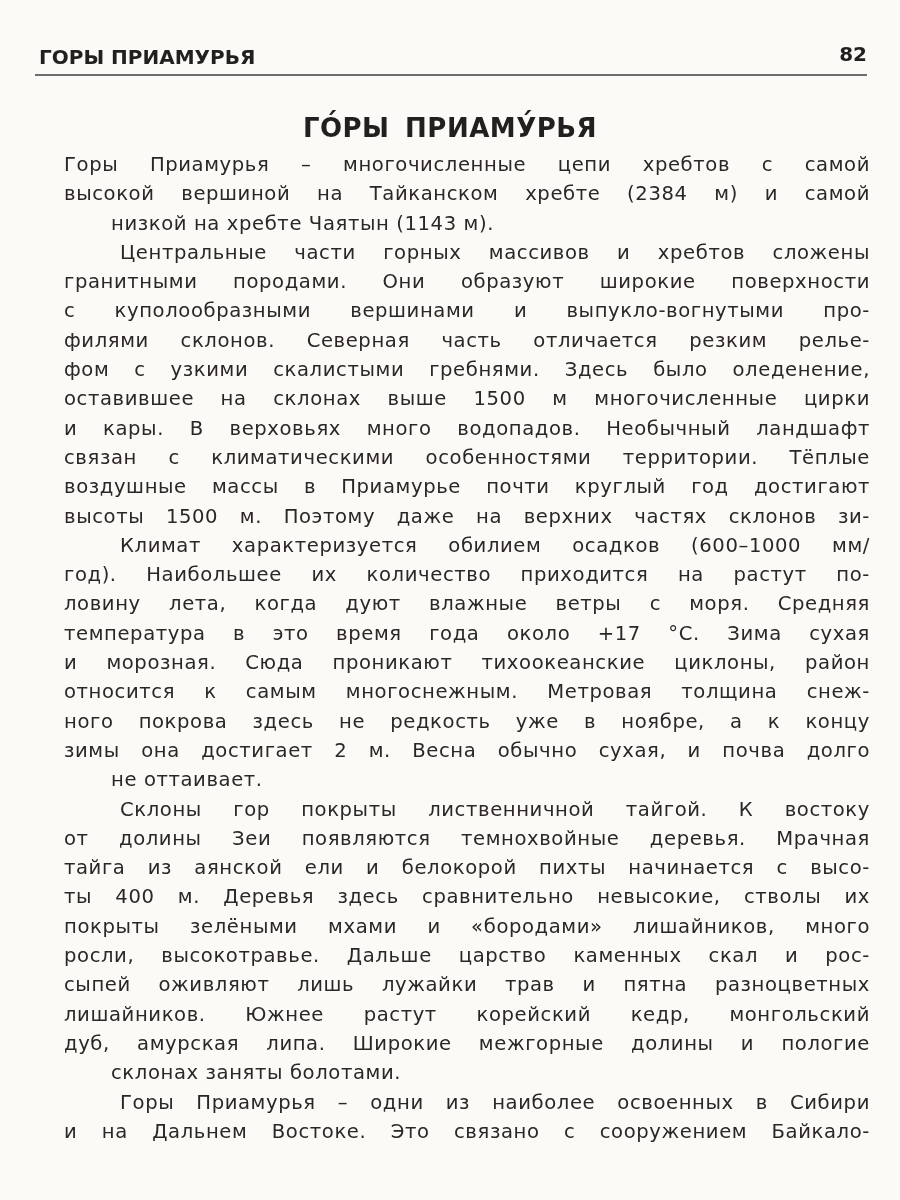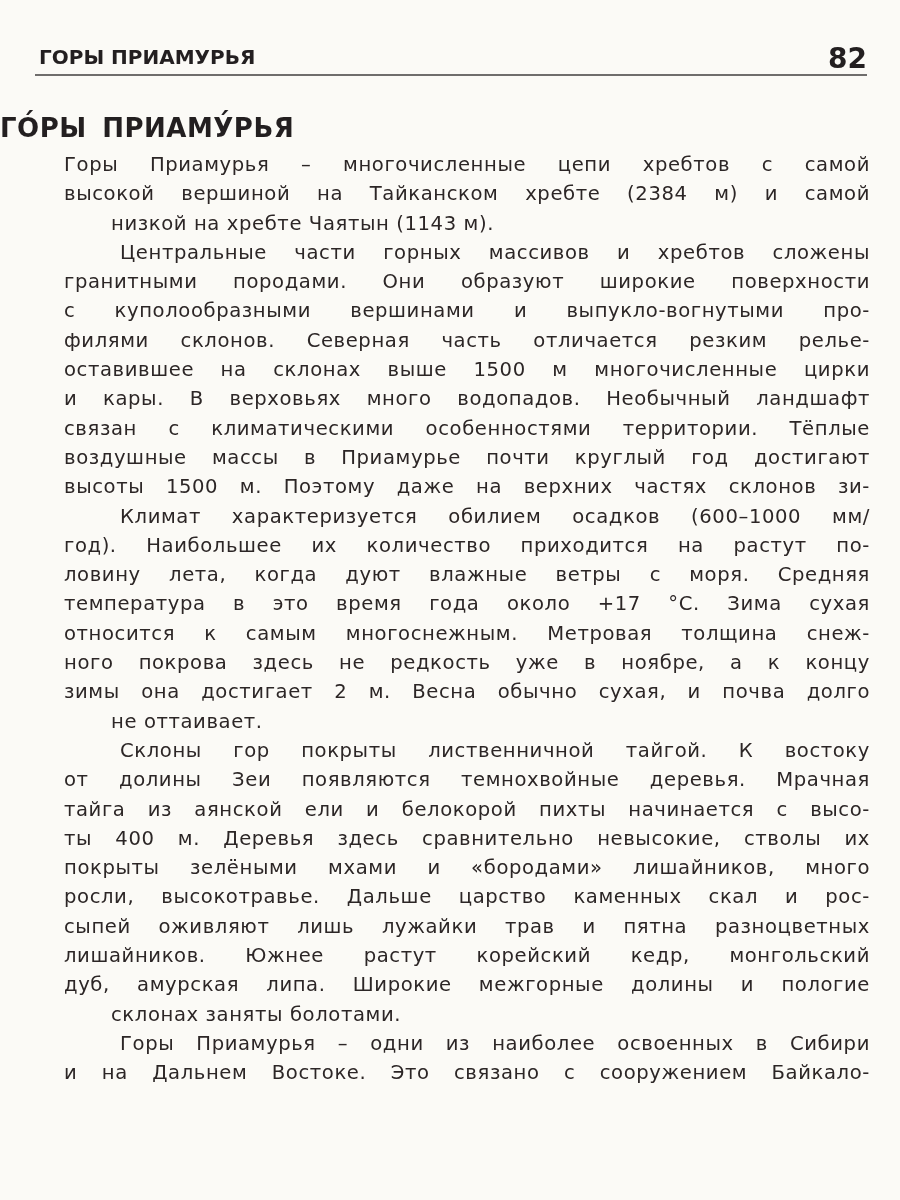--- a/index.html
+++ b/index.html
@@ -32,28 +32,29 @@
       font-size: 20px;
       color: #231f20;
       letter-spacing: 0px;
     }
     .page-number {
       position: absolute;
       right: 0;
       top: -2px;
       font-family: "DejaVu Sans", sans-serif;
       font-weight: bold;
-      font-size: 28px;
+      font-size: 20px;
       color: #231f20;
     }
     .article-title {
       position: absolute;
       left: 0;
       width: 900px;
       top: 96px;
+      text-align: center;
       font-family: "DejaVu Sans", sans-serif;
       font-weight: bold;
       font-size: 26px;
       color: #231f20;
       letter-spacing: 0.5px;
       word-spacing: 6px;
     }
     .body-text {
       position: absolute;
       left: 64px;
@@ -107,31 +108,33 @@
     <div class="para">
       <span class="line">Горы Приамурья – многочисленные цепи хребтов с самой</span>
       <span class="line">высокой вершиной на Тайканском хребте (2384 м) и самой</span>
       <span class="line last">низкой на хребте Чаятын (1143 м).</span>
     </div>
     <div class="para">
       <span class="line first-indent">Центральные части горных массивов и хребтов сложены</span>
       <span class="line">гранитными породами. Они образуют широкие поверхности</span>
       <span class="line">с куполообразными вершинами и выпукло-вогнутыми про-</span>
       <span class="line">филями склонов. Северная часть отличается резким релье-</span>
+      <span class="line">фом с узкими скалистыми гребнями. Здесь было оледенение,</span>
       <span class="line">оставившее на склонах выше 1500 м многочисленные цирки</span>
       <span class="line">и кары. В верховьях много водопадов. Необычный ландшафт</span>
       <span class="line">связан с климатическими особенностями территории. Тёплые</span>
       <span class="line">воздушные массы в Приамурье почти круглый год достигают</span>
       <span class="line">высоты 1500 м. Поэтому даже на верхних частях склонов зи-</span>
     </div>
     <div class="para">
       <span class="line first-indent">Климат характеризуется обилием осадков (600–1000 мм/</span>
       <span class="line">год). Наибольшее их количество приходится на растут по-</span>
       <span class="line">ловину лета, когда дуют влажные ветры с моря. Средняя</span>
       <span class="line">температура в это время года около +17 °С. Зима сухая</span>
+      <span class="line">и морозная. Сюда проникают тихоокеанские циклоны, район</span>
       <span class="line">относится к самым многоснежным. Метровая толщина снеж-</span>
       <span class="line">ного покрова здесь не редкость уже в ноябре, а к концу</span>
       <span class="line">зимы она достигает 2 м. Весна обычно сухая, и почва долго</span>
       <span class="line last">не оттаивает.</span>
     </div>
     <div class="para">
       <span class="line first-indent">Склоны гор покрыты лиственничной тайгой. К востоку</span>
       <span class="line">от долины Зеи появляются темнохвойные деревья. Мрачная</span>
       <span class="line">тайга из аянской ели и белокорой пихты начинается с высо-</span>
       <span class="line">ты 400 м. Деревья здесь сравнительно невысокие, стволы их</span>

